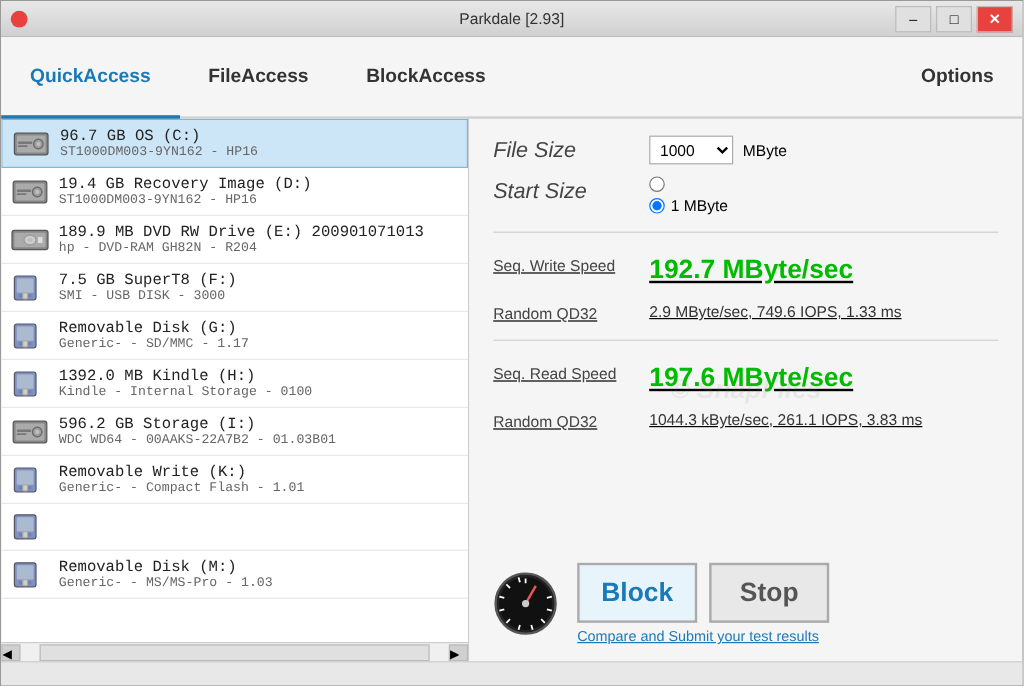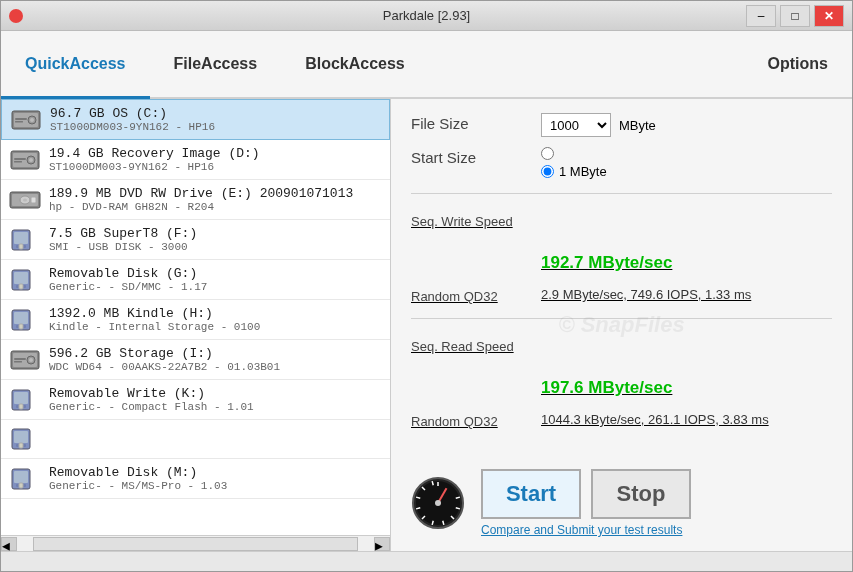--- a/index.html
+++ b/index.html
@@ -182,24 +182,25 @@
       pointer-events: none;
       font-style: italic;
     }
     .param-row {
       display: flex;
       align-items: flex-start;
       gap: 10px;
     }
     .param-label {
       width: 120px;
-      font-size: 15px;
+      font-size: 18px;
       color: #444;
       padding-top: 2px;
       flex-shrink: 0;
+      font-style: italic;
     }
     .param-control {
       display: flex;
       align-items: center;
       gap: 8px;
       flex-wrap: wrap;
     }
     select.file-size-select {
       height: 24px;
       padding: 0 4px;
@@ -232,24 +233,23 @@
       color: #444;
       flex-shrink: 0;
       padding-top: 2px;
     }
     .result-values {
       display: flex;
       flex-direction: column;
       gap: 2px;
     }
     .speed-big {
-      font-size: 17px;
+      font-size: 22px;
       font-weight: bold;
       color: #00bb00;
-      margin-top: 41px;
     }
     .speed-detail {
       font-size: 13px;
       color: #333;
     }
     .divider-h {
       border: none;
       border-top: 1px solid #d0d0d0;
       margin: 4px 0;
     }
@@ -541,21 +541,21 @@
             <line x1="43" y1="11" x2="40" y2="14" transform="rotate(240,27,27)"></line>
             <line x1="43" y1="11" x2="40" y2="14" transform="rotate(270,27,27)"></line>
             <line x1="43" y1="11" x2="40" y2="14" transform="rotate(300,27,27)"></line>
           </g>
 
           <line x1="27" y1="27" x2="27" y2="10" stroke="#e55" stroke-width="2" transform="rotate(30,27,27)"></line>
           <circle cx="27" cy="27" r="3" fill="#ccc"></circle>
         </svg>
         <div>
           <div class="action-buttons">
-            <button class="btn-start">Start</button>
+            <button class="btn-start">Block</button>
             <button class="btn-stop">Stop</button>
           </div>
           <a class="compare-link">Compare and Submit your test results</a>
         </div>
       </div>
     </div>
   </div>
 
   <div class="bottom-bar"></div>
 </div>

